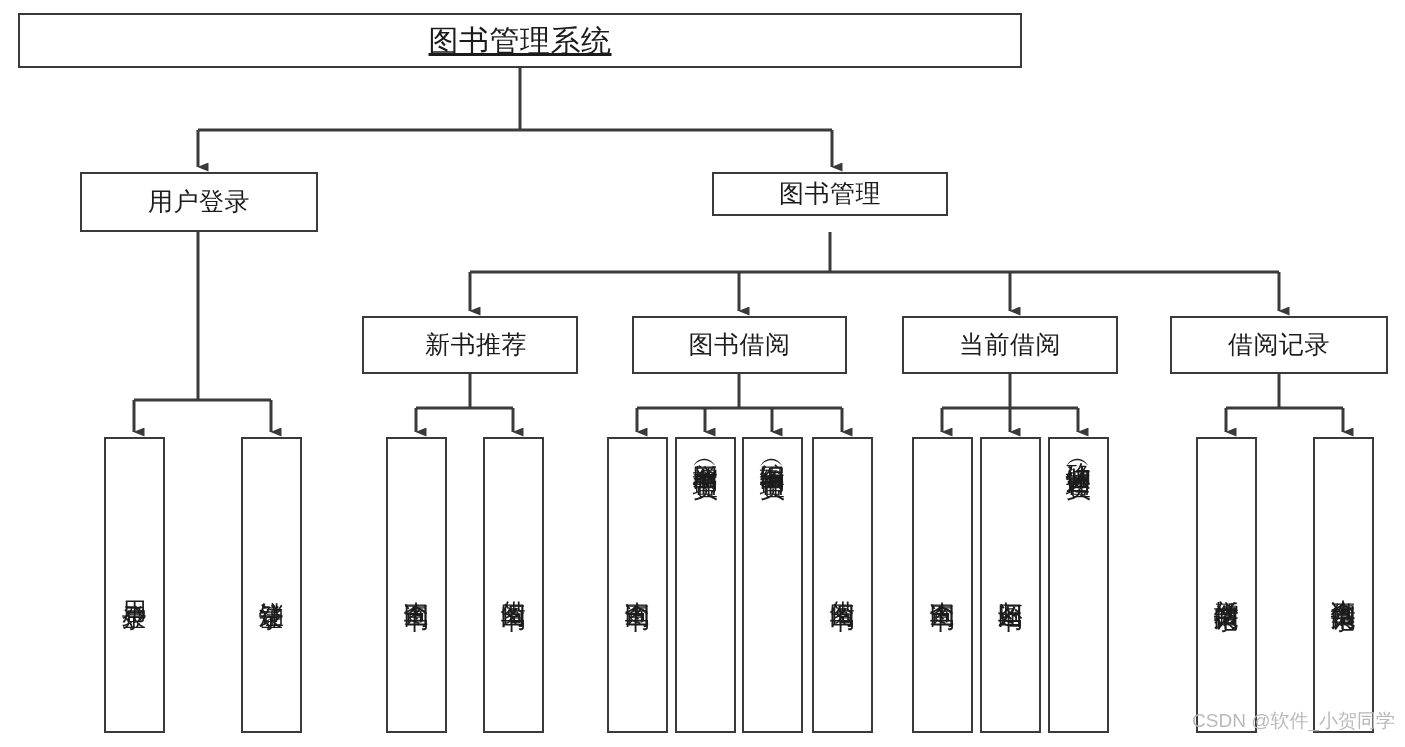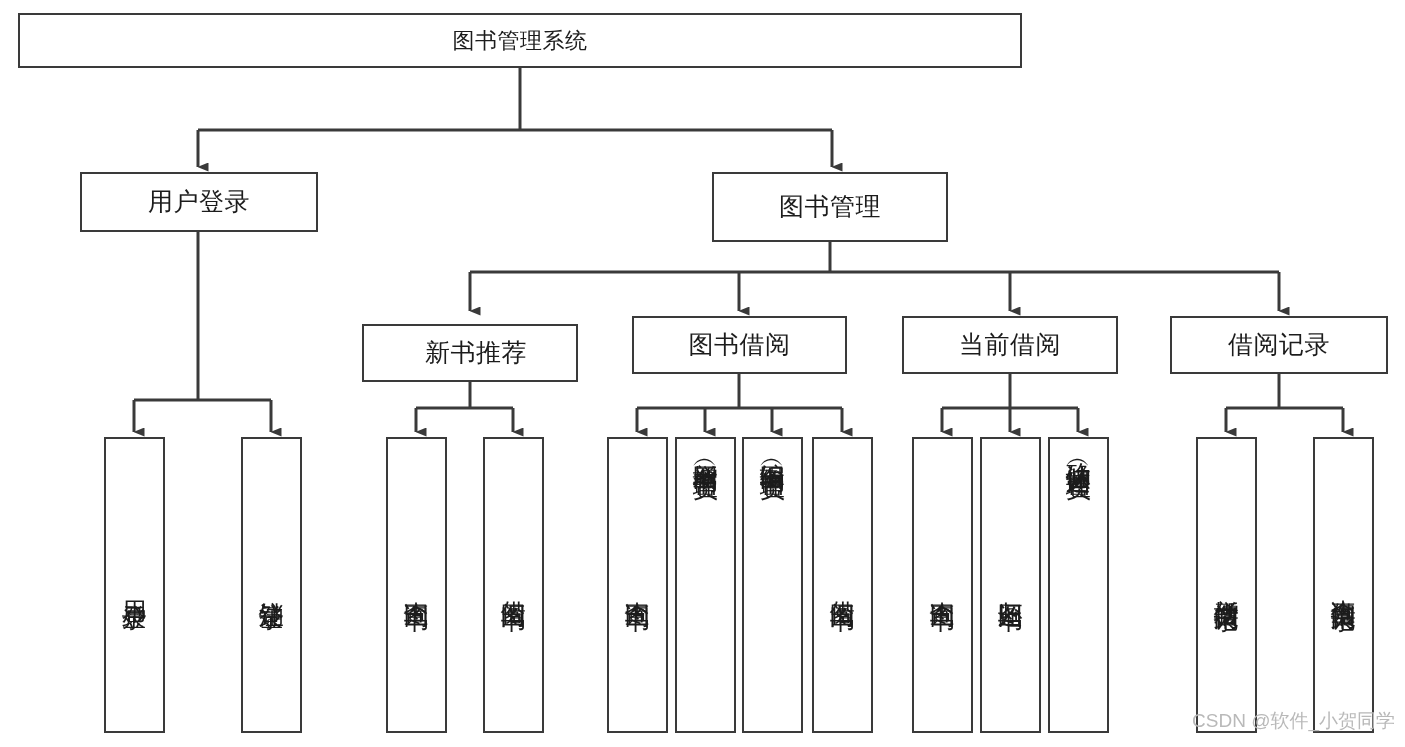--- a/index.html
+++ b/index.html
@@ -40,21 +40,22 @@
     display: block;
     line-height: 1.18;
     letter-spacing: 0.5px;
     color: #1c1c1c;
   }
   .node.horiz .label {
     writing-mode: horizontal-tb;
     font-size: 25px;
   }
   .node.horiz.root .label {
-    font-size: 22px;
+    font-size: 30px;
+    text-decoration: underline;
   }
   .node.vert {
     align-items: flex-start;
     padding-top: 4px;
   }
   .node.vert .label {
     writing-mode: vertical-rl;
     text-orientation: upright;
     font-size: 25px;
     line-height: 1.05;
@@ -131,25 +132,25 @@
     </g>
   </svg>
 
   <div class="node horiz root" style="left:18px; top:13px; width:1004px; height:55px;">
     <span class="label">图书管理系统</span>
   </div>
 
   <div class="node horiz" style="left:80px; top:172px; width:238px; height:60px;">
     <span class="label">用户登录</span>
   </div>
-  <div class="node horiz" style="left:712px; top:172px; width:236px; height:70px;">
+  <div class="node horiz" style="left:712px; top:172px; width:236px; height:44px;">
     <span class="label">图书管理</span>
   </div>
 
-  <div class="node horiz" style="left:362px; top:324px; width:216px; height:58px;padding-left:12px;">
+  <div class="node horiz" style="left:362px; top:316px; width:216px; height:58px;padding-left:12px;">
     <span class="label">新书推荐</span>
   </div>
   <div class="node horiz" style="left:632px; top:316px; width:215px; height:58px;justify-content:center;">
     <span class="label">图书借阅</span>
   </div>
   <div class="node horiz" style="left:1170px; top:316px; width:218px; height:58px;">
     <span class="label">借阅记录</span>
   </div>
   <div class="node horiz" style="left:902px; top:316px; width:216px; height:58px;">
     <span class="label">当前借阅</span>

